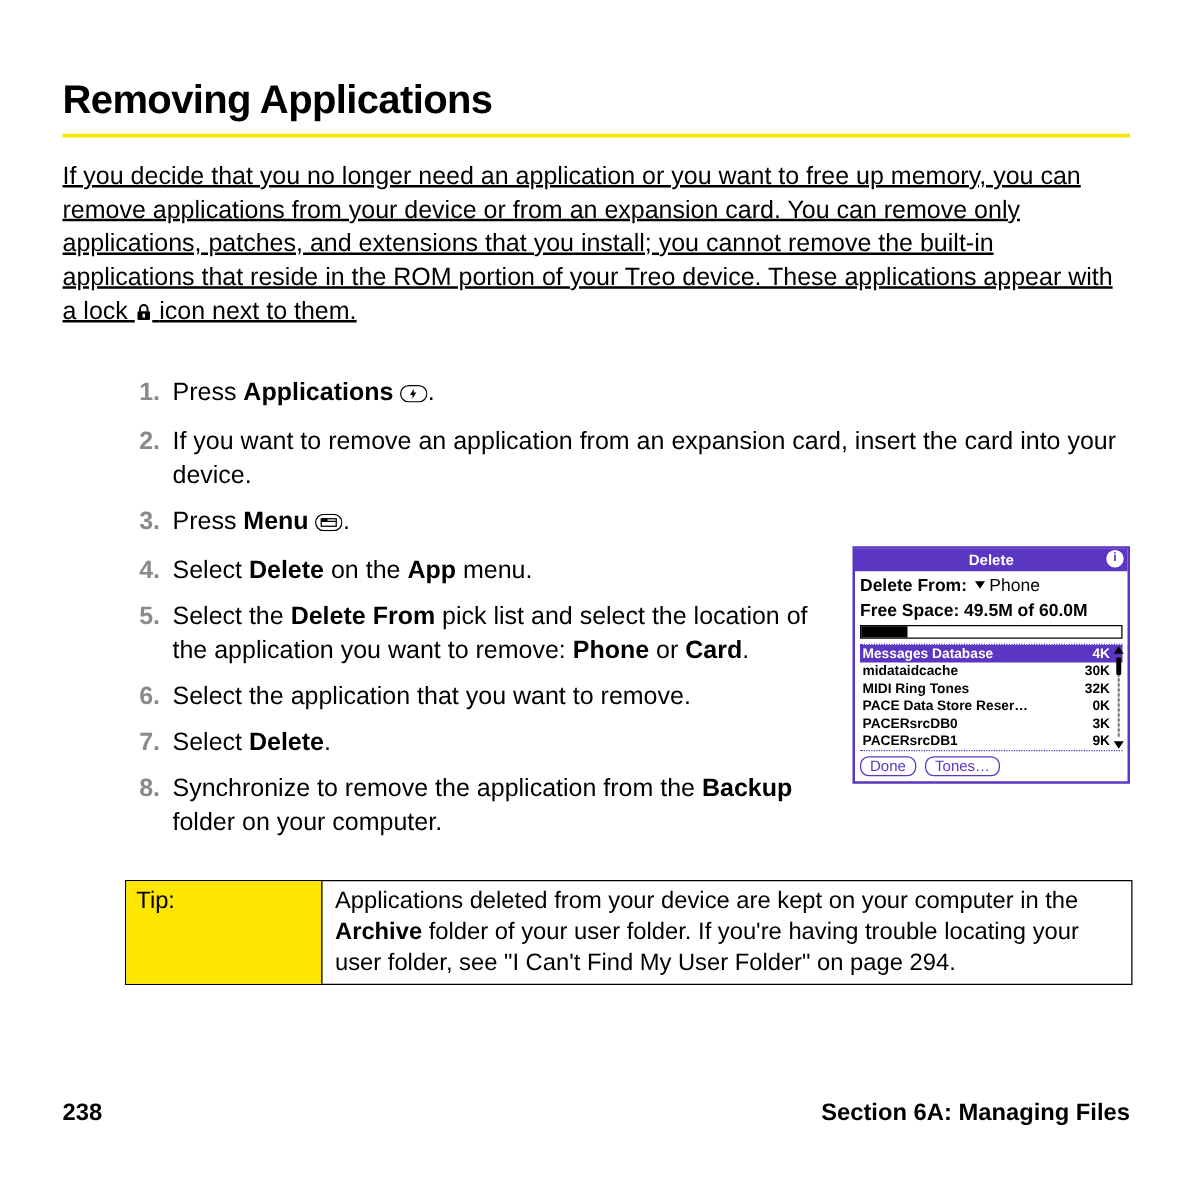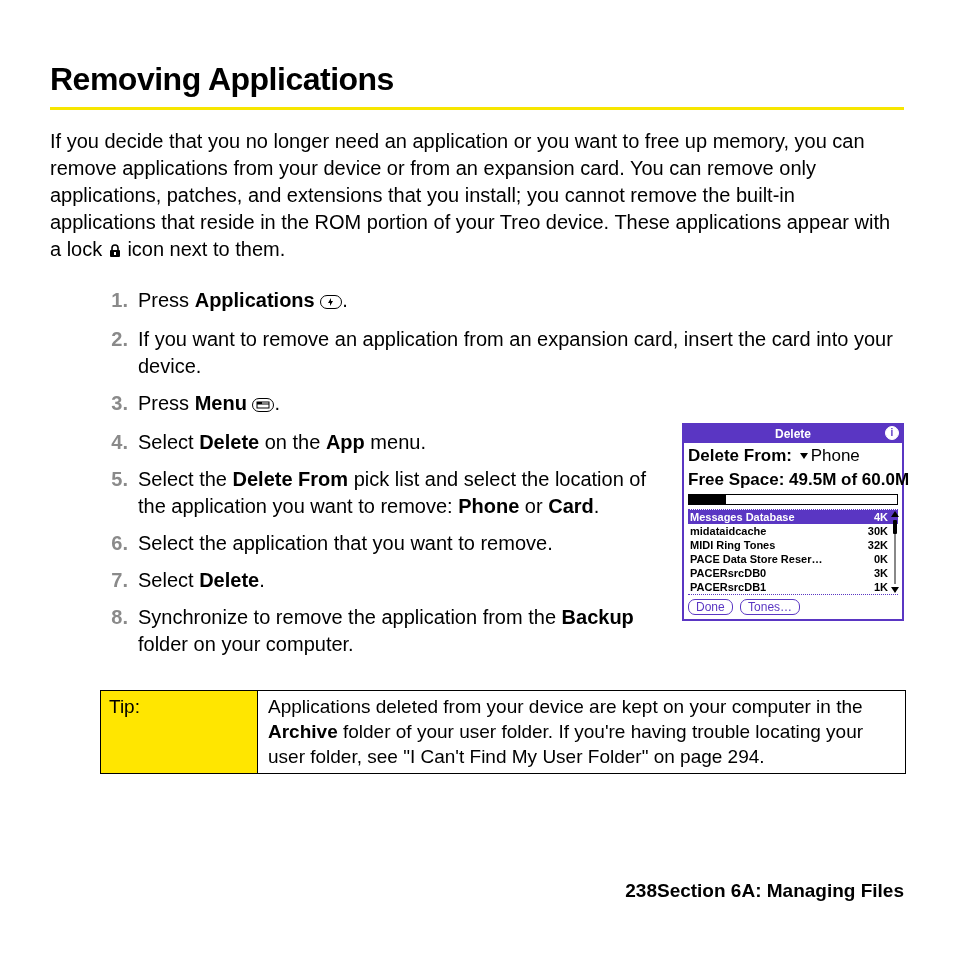--- a/index.html
+++ b/index.html
@@ -25,21 +25,22 @@
     font-weight: 700;
     margin: 0 0 6px 0;
     letter-spacing: -0.5px;
   }
   .rule {
     height: 3px;
     background: #f7e600;
     margin: 0 0 18px 0;
   }
   .intro {
-    margin: 0 0 22px 0;
+    margin: 0 0 36px 0;
+    text-decoration: underline;
   }
   .intro p {
     margin: 0;
   }
   .lock-icon {
     display: inline-block;
     vertical-align: -2px;
   }
   .steps {
     margin-left: 50px;
@@ -103,21 +104,21 @@
     position: absolute;
     right: 3px;
     top: 1px;
     background: #fff;
   }
   .delete-body {
     padding: 2px 4px 4px 4px;
   }
   .delete-row {
     font-weight: 700;
-    font-size: 17px;
+    font-size: 14px;
     color: #000;
     white-space: nowrap;
     margin-bottom: 1px;
   }
   .delete-row .from-label { display:inline; }
   .pick {
     display: inline;
     position: relative;
     font-weight: 400;
   }
@@ -227,21 +228,21 @@
   .tip-body {
     flex: 1;
     padding: 4px 10px;
   }
   .footer {
     position: absolute;
     left: 50px;
     right: 50px;
     bottom: 50px;
     display: flex;
-    justify-content: flex-end;
+    justify-content: space-between;
     font-weight: 700;
     font-size: 19px;
   }
 </style>
 </head>
 <body>
 
 <div class="page">
   <h1 class="title">Removing Applications</h1>
   <div class="rule"></div>
@@ -362,21 +363,21 @@
             <div class="row">
               <span>PACE Data Store Reser…</span>
               <span>0K</span>
             </div>
             <div class="row">
               <span>PACERsrcDB0</span>
               <span>3K</span>
             </div>
             <div class="row">
               <span>PACERsrcDB1</span>
-              <span>1K</span>
+              <span>9K</span>
             </div>
             <div class="scroll-arrows">
               <div class="up"></div>
               <div class="track"></div>
               <div class="thumb"></div>
               <div class="down"></div>
             </div>
           </div>
           <div class="dlg-btns">
             <span class="dlg-btn">Done</span>

